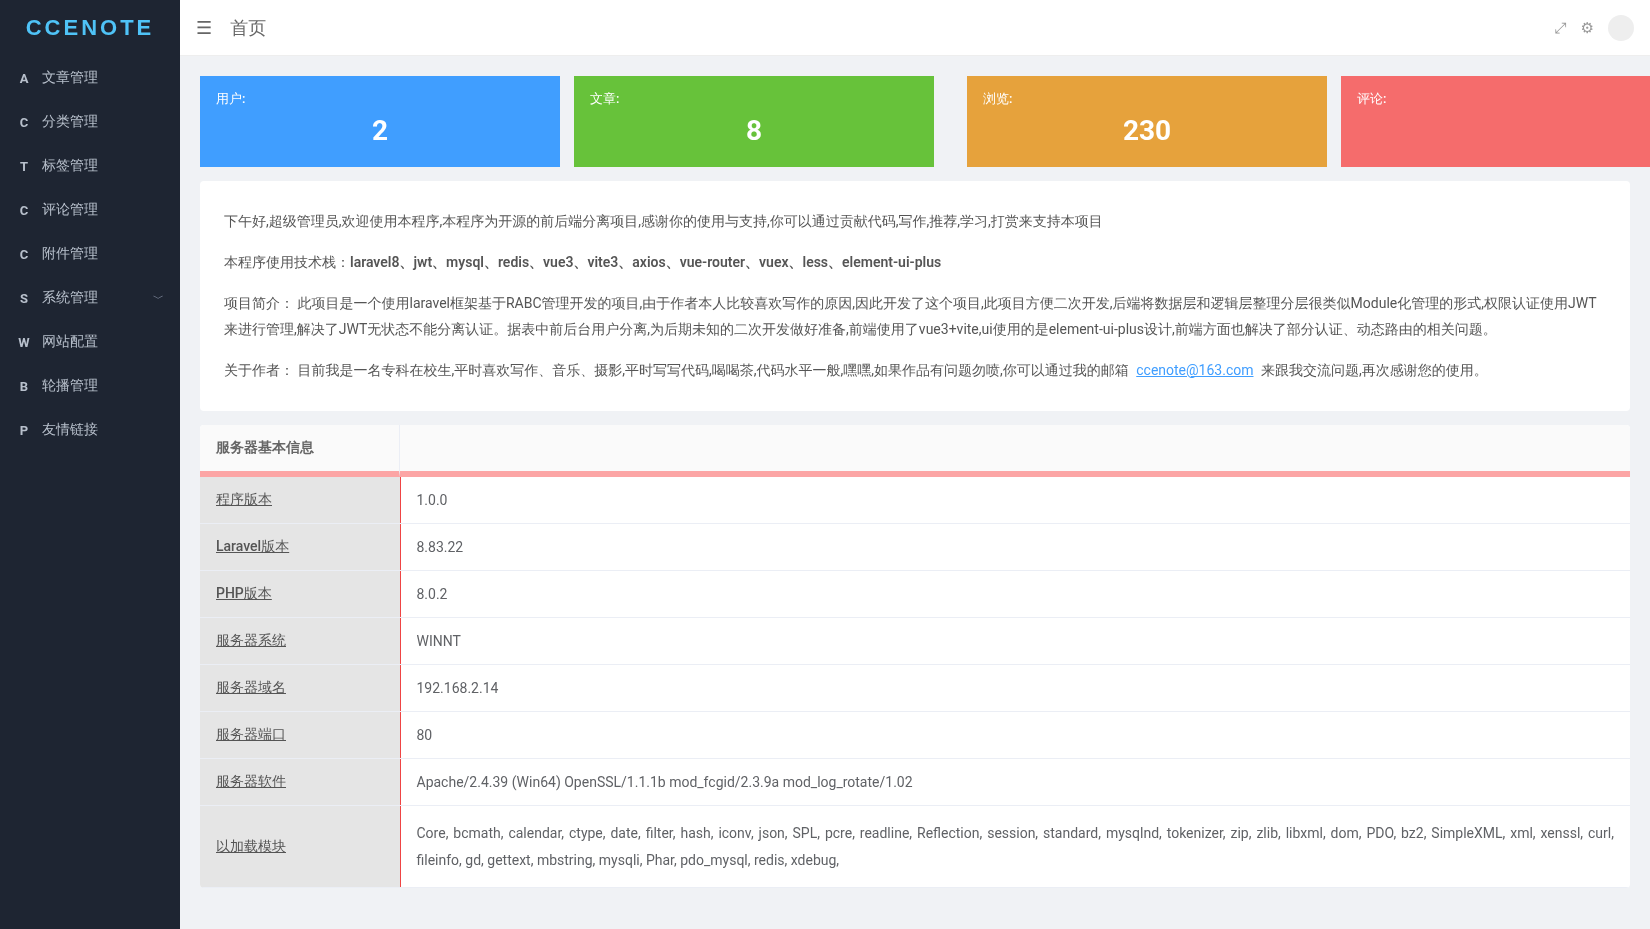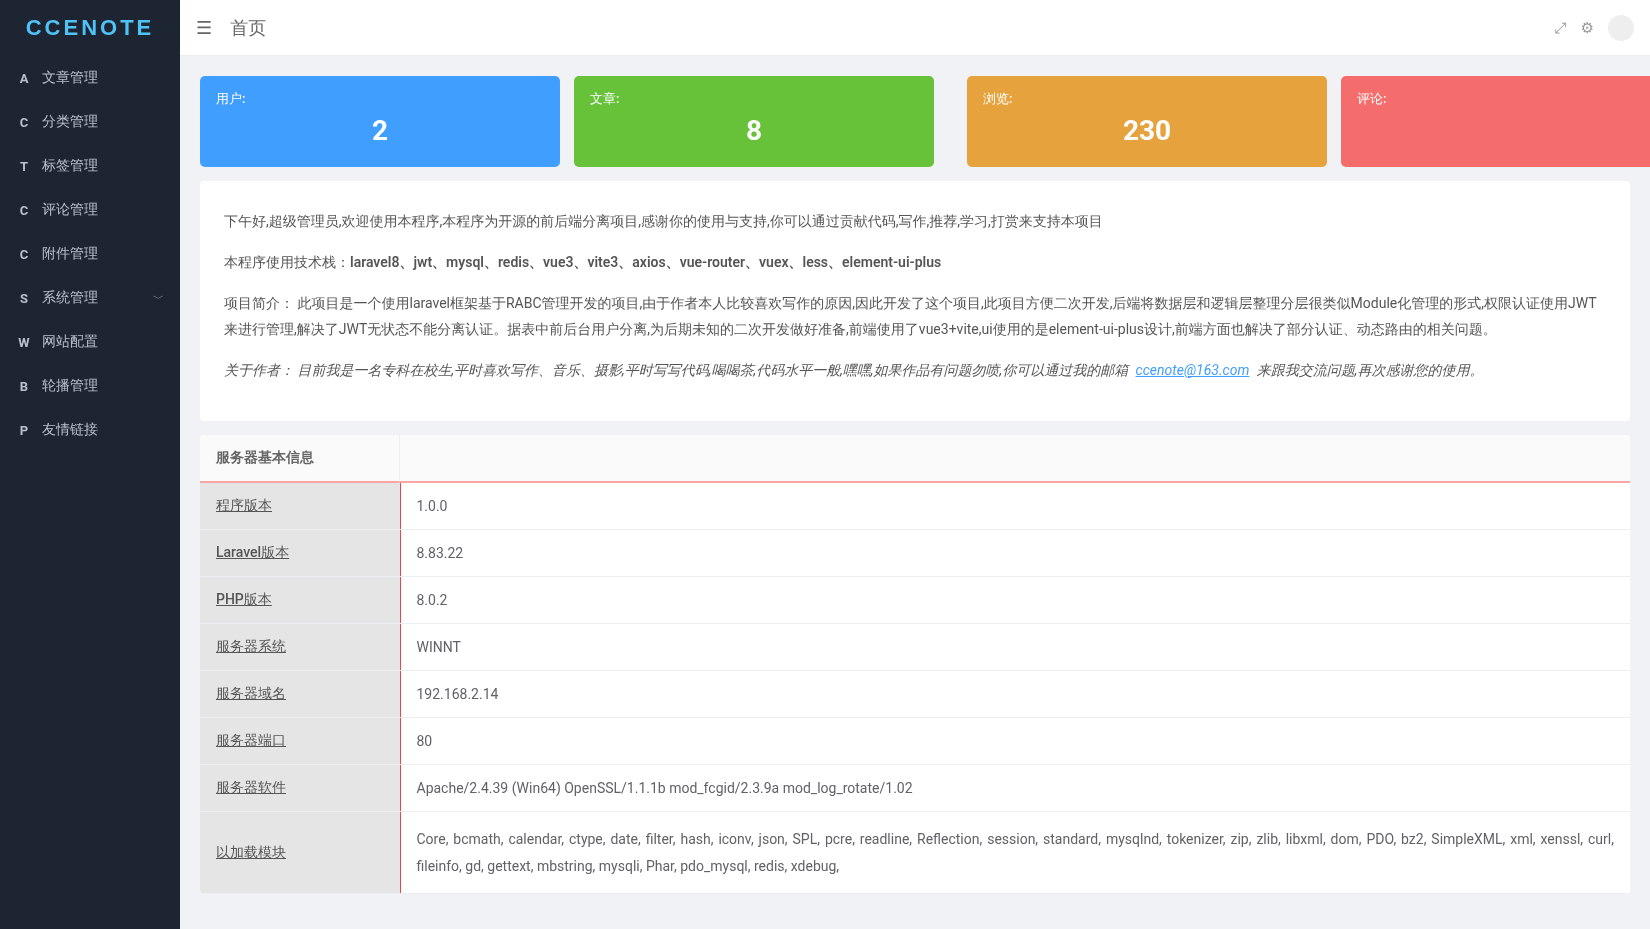--- a/index.html
+++ b/index.html
@@ -13,34 +13,34 @@
     .menu-expand { margin-left: auto; font-size: 11px; color: #8892a6; }
     .main { flex: 1; display: flex; flex-direction: column; min-width: 0; }
     .header { height: 56px; background: #fff; display: flex; align-items: center; padding: 0 16px; justify-content: space-between; border-bottom: 1px solid #eee; }
     .header-left { display: flex; align-items: center; gap: 18px; }
     .hamburger { font-size: 18px; color: #666; cursor: pointer; }
     .breadcrumb { font-size: 18px; color: #666; }
     .header-right { display: flex; align-items: center; gap: 14px; color: #999; }
     .header-icon { cursor: pointer; font-size: 15px; }
     .content { flex: 1; padding: 20px; overflow: auto; }
     .stats-row { display: flex; gap: 14px; margin-bottom: 14px; }
-    .stat-card { flex: 1; min-width: 360px; border-radius: 5px; padding: 14px 16px 20px 16px; color: #fff; position: relative; min-height: 76px; }
+    .stat-card { flex: 1; min-width: 360px; border-radius: 0; padding: 14px 16px 20px 16px; color: #fff; position: relative; min-height: 76px; }
     .stat-card.blue { background: #409eff; }
     .stat-card.green { background: #67c23a; }
     .stat-card.orange { background: #e6a23c; margin-left: 19px; }
     .stat-card.red { background: #f56c6c; }
     .stat-label { font-size: 13px; font-weight: 500; }
     .stat-value { font-size: 28px; font-weight: 700; text-align: center; margin-top: 6px; }
     .info-card { background: #fff; border-radius: 4px; padding: 28px 24px; margin-bottom: 14px; font-size: 14px; color: #555; line-height: 1.8; }
     .info-card p { margin-bottom: 16px; }
-    .info-card p:last-child { margin-bottom: 10px; font-style: italic; }
+    .info-card p:last-child { margin-bottom: 0; }
     .info-card strong { font-weight: 600; }
     .email-link { color: #409eff; text-decoration: underline; cursor: pointer; margin: 0 4px; }
     .table-card { background: #fff; border-radius: 4px; overflow: hidden; }
-    .table-header { padding: 14px 16px; font-size: 14px; font-weight: 600; color: #666; border-bottom: 2px solid #fca5a5; background: #fafafa; }
+    .table-header { padding: 14px 16px; font-size: 14px; font-weight: 600; color: #666; border-bottom: 6px solid #fca5a5; background: #fafafa; }
     table { width: 100%; border-collapse: collapse; }
     td { padding: 14px 16px; font-size: 14px; border-bottom: 1px solid #ebeef5; color: #606266; vertical-align: middle; }
     td.label-cell { width: 200px; background: #e5e5e5; color: #555; font-weight: 500; border-right: 1px solid #ef4444; text-decoration: underline; }
     td.value-cell { color: #606266; padding-left: 16px; }
     .long-text { line-height: 1.9; text-align: justify; }
   </style>
 </head>
 <body>
 
 <div class="layout">

